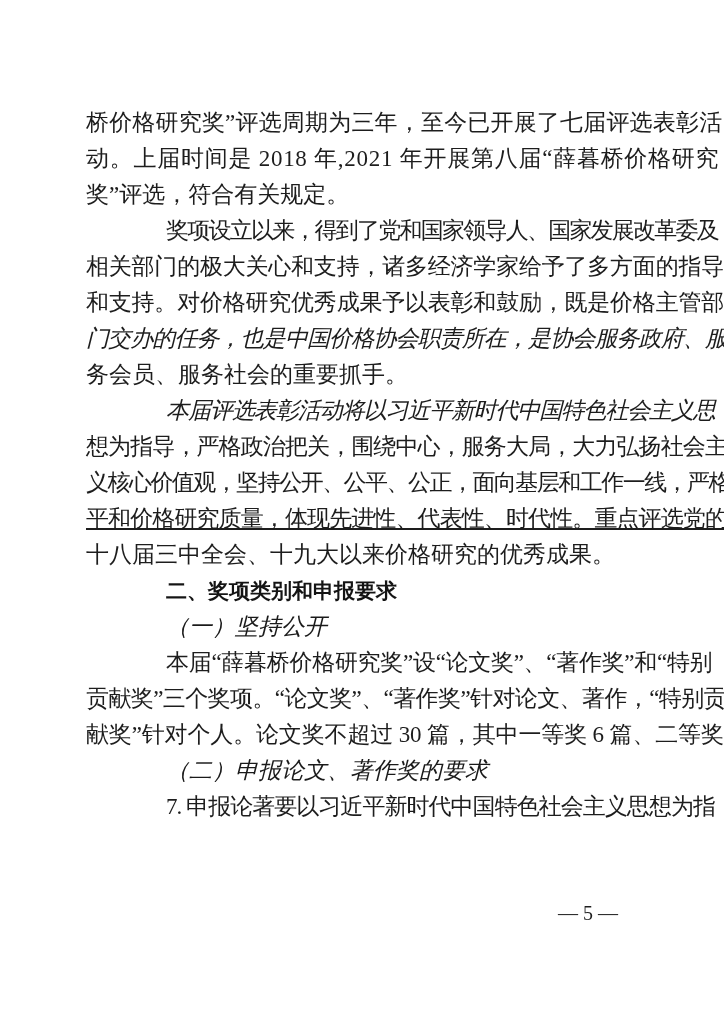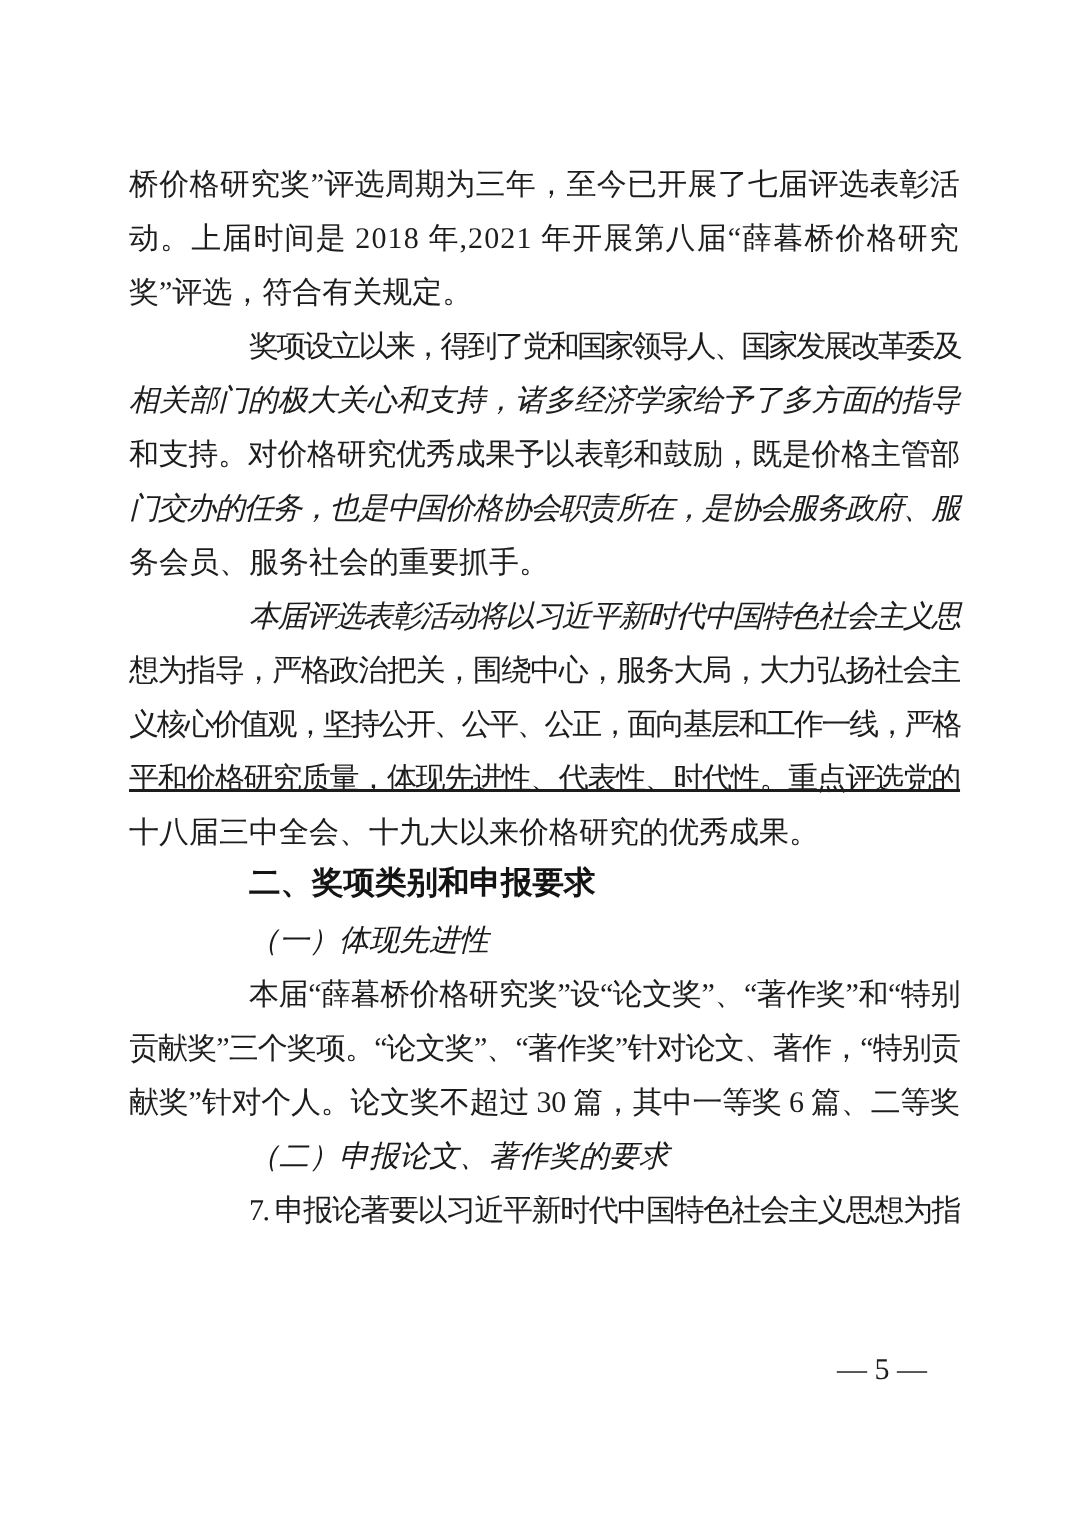--- a/index.html
+++ b/index.html
@@ -13,29 +13,29 @@
   }
   .content {
     position: absolute;
     left: 86px;
     top: 105px;
     width: 554px;
   }
   .line {
     height: 36px;
     line-height: 36px;
-    font-size: 20px;
+    font-size: 23px;
     color: #1d1d1d;
     white-space: nowrap;
     font-family: "Liberation Serif", "DejaVu Serif", serif;
   }
   .line span { display: inline-block; white-space: nowrap; }
   .ind { text-indent: 40px; }
   .heading {
-    font-family: Liberation Mono, monospace;
+    font-family: Liberation Serif, serif;
     font-weight: bold;
     font-size: 21px;
     color: #141414;
   }
   .kaiti {
     font-style: italic;
     color: #1a1a1a;
   }
   .page-number {
     position: absolute;
@@ -52,34 +52,34 @@
 <body>
 
 <div class="page">
   <div class="content">
 
     <div class="line j"><span style="letter-spacing: 0.182478px;">桥价格研究奖”评选周期为三年，至今已开展了七届评选表彰活</span></div>
     <div class="line j"><span style="letter-spacing: 0.738511px;">动。上届时间是 2018 年,2021 年开展第八届“薛暮桥价格研究</span></div>
     <div class="line"><span>奖”评选，符合有关规定。</span></div>
 
     <div class="line j ind"><span style="letter-spacing: -1.76923px;">奖项设立以来，得到了党和国家领导人、国家发展改革委及</span></div>
-    <div class="line j"><span style="letter-spacing: -0.214286px; font-style: italic;">相关部门的极大关心和支持，诸多经济学家给予了多方面的指导</span></div>
+    <div class="line j"><span style="letter-spacing: -0.214286px;">相关部门的极大关心和支持，诸多经济学家给予了多方面的指导</span></div>
     <div class="line j"><span style="letter-spacing: -0.214286px;">和支持。对价格研究优秀成果予以表彰和鼓励，既是价格主管部</span></div>
     <div class="line j"><span style="letter-spacing: -0.896552px; font-style: italic;">门交办的任务，也是中国价格协会职责所在，是协会服务政府、服</span></div>
     <div class="line"><span>务会员、服务社会的重要抓手。</span></div>
 
     <div class="line j ind"><span style="letter-spacing: -1.04px; font-style: italic;">本届评选表彰活动将以习近平新时代中国特色社会主义思</span></div>
     <div class="line j"><span style="letter-spacing: -0.896552px;">想为指导，严格政治把关，围绕中心，服务大局，大力弘扬社会主</span></div>
     <div class="line j"><span style="letter-spacing: -1.53333px;">义核心价值观，坚持公开、公平、公正，面向基层和工作一线，严格</span></div>
     <div class="line j"><span style="letter-spacing: -0.896552px; text-decoration: underline;">平和价格研究质量，体现先进性、代表性、时代性。重点评选党的</span></div>
     <div class="line"><span>十八届三中全会、十九大以来价格研究的优秀成果。</span></div>
 
     <div class="line heading ind"><span>二、奖项类别和申报要求</span></div>
 
-    <div class="line kaiti ind"><span>（一）体现先进性</span></div>
+    <div class="line kaiti ind"><span>（一）坚持公开</span></div>
 
     <div class="line j ind"><span style="letter-spacing: -0.290737px;">本届“薛暮桥价格研究奖”设“论文奖”、“著作奖”和“特别</span></div>
     <div class="line j"><span style="letter-spacing: -0.602051px;">贡献奖”三个奖项。“论文奖”、“著作奖”针对论文、著作，“特别贡</span></div>
     <div class="line j"><span style="letter-spacing: -0.148201px;">献奖”针对个人。论文奖不超过 30 篇，其中一等奖 6 篇、二等奖</span></div>
 
     <div class="line kaiti ind"><span>（二）申报论文、著作奖的要求</span></div>
 
     <div class="line j ind"><span style="letter-spacing: -0.962963px;">7. 申报论著要以习近平新时代中国特色社会主义思想为指</span></div>
 
   </div>

